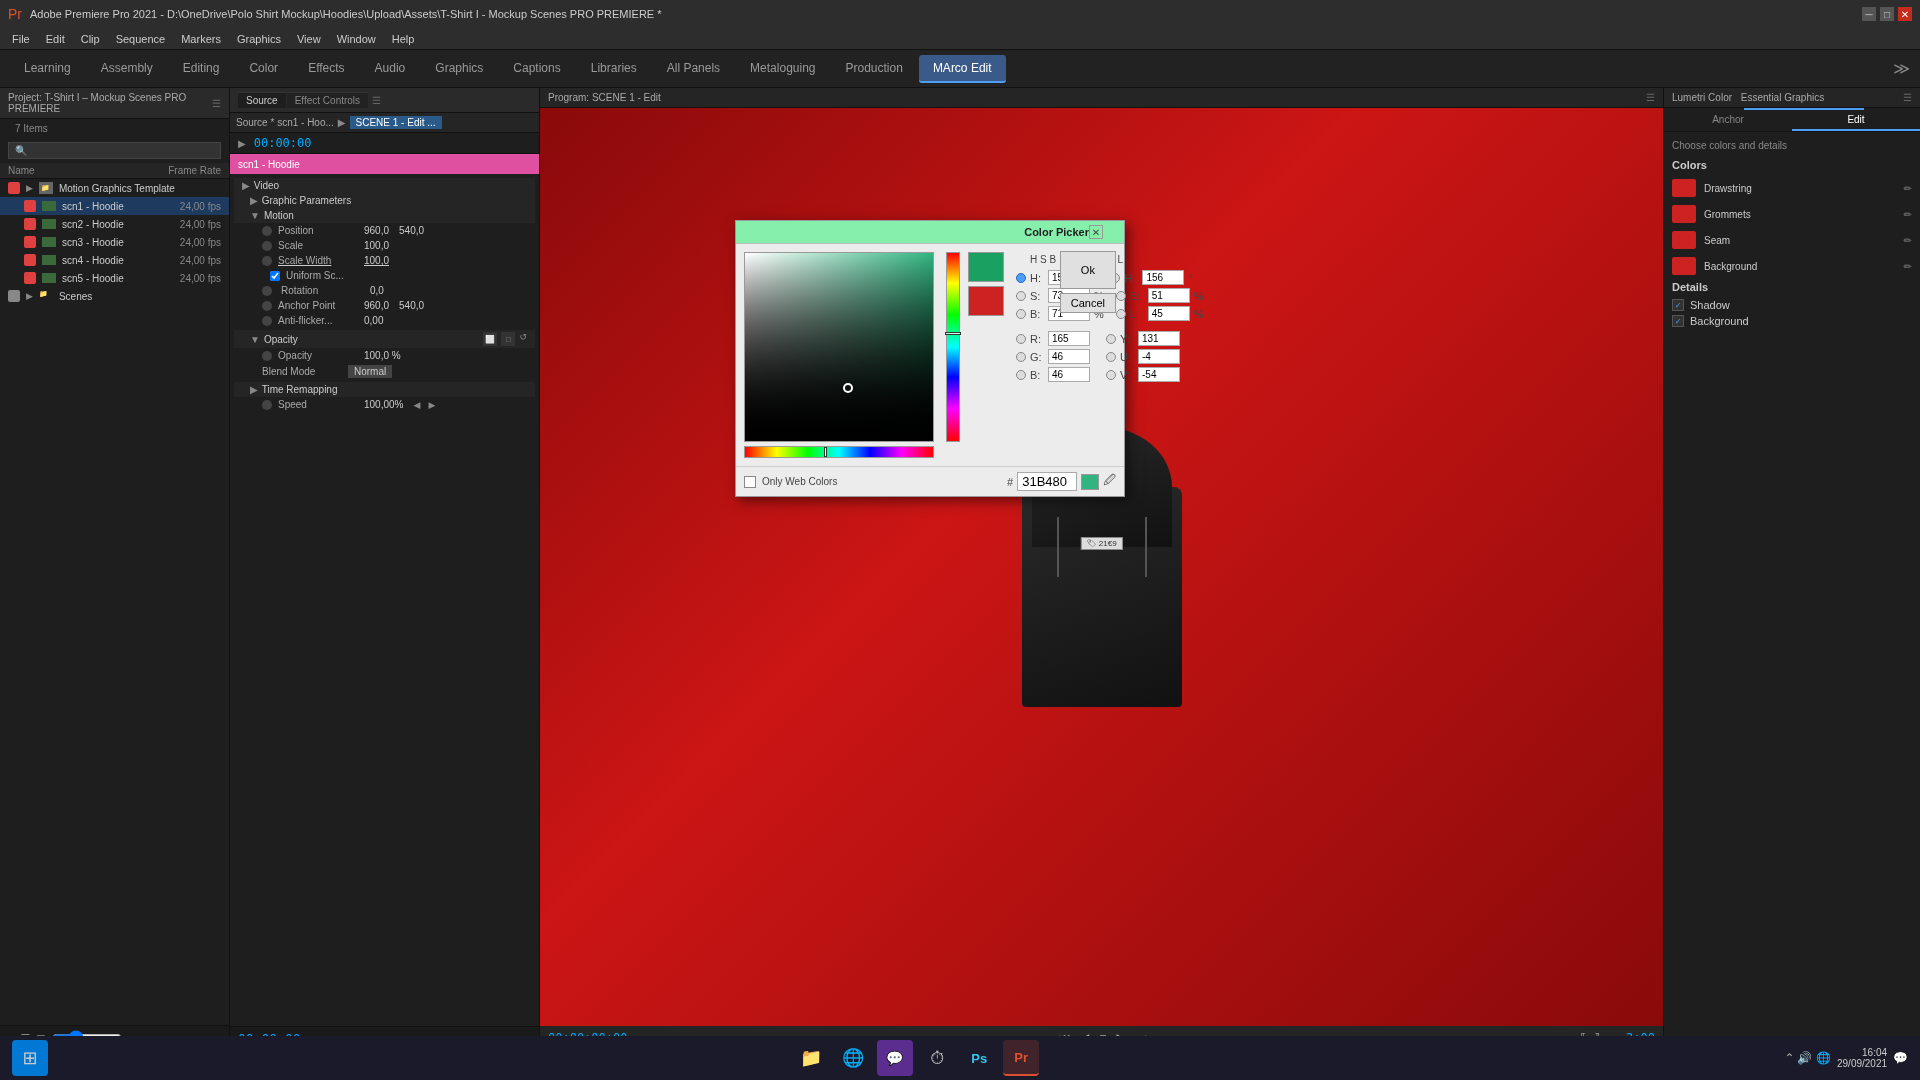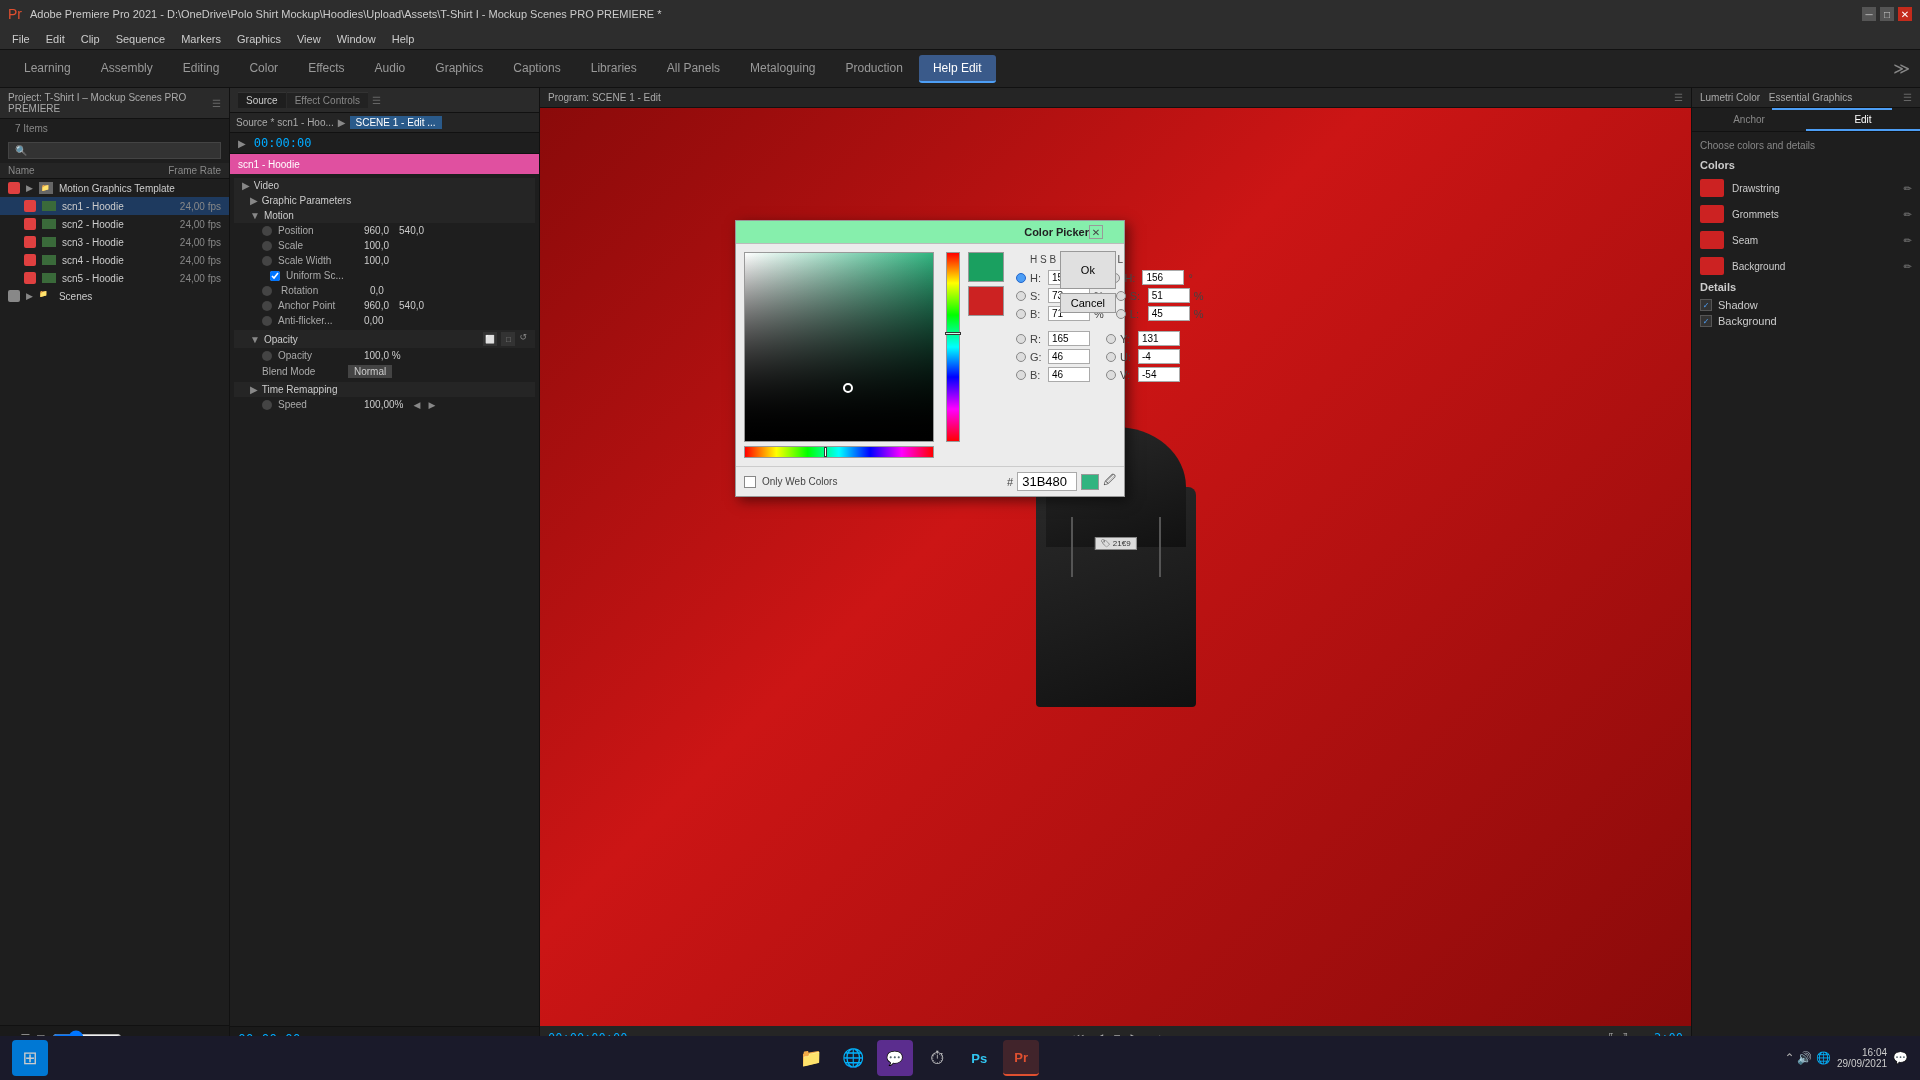--- a/index.html
+++ b/index.html
@@ -56,21 +56,21 @@
     
     .program-monitor { flex: 1; background: #1a1a1a; display: flex; flex-direction: column; border-right: 1px solid #111; }
     .monitor-header { background: #252525; padding: 4px 8px; font-size: 10px; color: #aaa; display: flex; justify-content: space-between; border-bottom: 1px solid #111; }
     .monitor-content { flex: 1; background: #000; position: relative; display: flex; align-items: center; justify-content: center; }
     .monitor-video { width: 100%; height: 100%; background: linear-gradient(135deg, #8a0a0a 0%, #cc1515 40%, #8a0a0a 100%); position: relative; display: flex; align-items: center; justify-content: center; }
     .monitor-controls { background: #252525; padding: 3px 8px; display: flex; gap: 6px; align-items: center; justify-content: space-between; }
     .timecode { color: #00aaff; font-size: 12px; font-family: monospace; }
     .ctrl-btn { background: none; border: none; color: #aaa; cursor: pointer; font-size: 12px; padding: 2px; }
 
     
-    .right-panel { width: 228px; background: #1e1e1e; display: flex; flex-direction: column; }
+    .right-panel { width: 256px; background: #1e1e1e; display: flex; flex-direction: column; }
     .right-panel-header { background: #252525; padding: 4px 8px; font-size: 10px; color: #aaa; display: flex; justify-content: space-between; border-bottom: 1px solid #111; }
     .right-tabs { display: flex; border-bottom: 1px solid #111; }
     .right-tab { flex: 1; padding: 4px; text-align: center; font-size: 10px; color: #888; cursor: pointer; }
     .right-tab.active { color: #fff; border-bottom: 2px solid #4d9ef5; }
     .right-content { padding: 8px; flex: 1; overflow-y: auto; }
     .right-desc { font-size: 10px; color: #888; margin-bottom: 8px; }
     .section-label { font-size: 11px; color: #ccc; margin-bottom: 6px; font-weight: bold; }
     .color-row { display: flex; align-items: center; justify-content: space-between; margin-bottom: 4px; padding: 2px 0; }
     .color-swatch { width: 24px; height: 18px; border-radius: 2px; cursor: pointer; }
     .color-name { font-size: 10px; color: #ccc; flex: 1; margin-left: 8px; }
@@ -167,21 +167,21 @@
     <span class="ws-tab">Editing</span>
     <span class="ws-tab">Color</span>
     <span class="ws-tab">Effects</span>
     <span class="ws-tab">Audio</span>
     <span class="ws-tab">Graphics</span>
     <span class="ws-tab">Captions</span>
     <span class="ws-tab">Libraries</span>
     <span class="ws-tab">All Panels</span>
     <span class="ws-tab">Metaloguing</span>
     <span class="ws-tab">Production</span>
-    <span class="ws-tab highlighted active">Help Edit</span>
+    <span class="ws-tab highlighted active">MArco Edit</span>
   </div>
   <div style="display:flex; align-items:center; gap:6px;">
     <span style="font-size:16px; color:#888; cursor:pointer;">≫</span>
   </div>
 </div>
 
 <div class="main-layout">
 
   <div class="left-panel">
     <div class="panel-header">
@@ -309,21 +309,21 @@
         <span class="effect-value" style="cursor:ew-resize;">960,0</span>
         <span class="effect-value" style="cursor:ew-resize; margin-left:4px;">540,0</span>
       </div>
 
       <div class="effect-row" style="padding-left:28px;">
         <div class="effect-toggle" style="border-radius:50%;"></div>
         <span class="effect-label">Scale</span>
         <span class="effect-value" style="cursor:ew-resize;">100,0</span>
       </div>
 
-      <div class="effect-row" style="padding-left:28px;">
+      <div class="effect-row" style="padding-left:28px;text-decoration:underline;">
         <div class="effect-toggle" style="border-radius:50%;"></div>
         <span class="effect-label">Scale Width</span>
         <span class="effect-value" style="cursor:ew-resize;">100,0</span>
       </div>
 
       <div class="effect-row" style="padding-left:36px;">
         <input type="checkbox" checked="" style="width: 10px; height: 10px;">
         <span class="effect-label">Uniform Sc...</span>
       </div>
 

